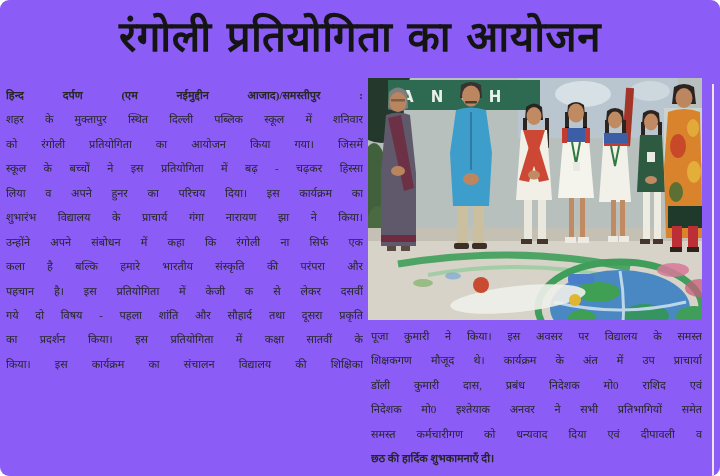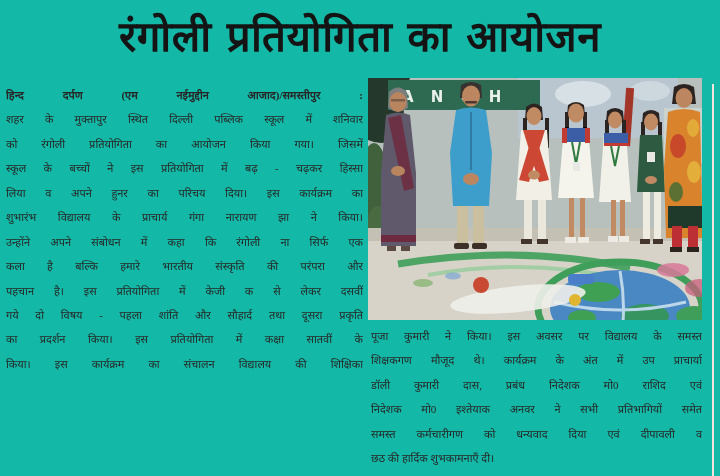--- a/index.html
+++ b/index.html
@@ -1,21 +1,22 @@
 <!DOCTYPE html>
 <html><head>
 <meta charset="utf-8">
 <style>
   html,body{margin:0;padding:0;}
   #page{
     position:relative;
     width:720px;height:476px;
-    background:#14b8a6;
+    background:#8b5cf6;
     overflow:hidden;
     font-family:"Liberation Serif","DejaVu Serif",serif;
+    border-radius:9px;
   }
   .headline{
     position:absolute;top:0;left:0;width:100%;
     text-align:center;
     font-family:"DejaVu Sans","Liberation Sans",sans-serif;
     font-weight:700;
     font-size:42px;
     line-height:74px;
     color:#141414;
     letter-spacing:0.5px;
@@ -27,21 +28,21 @@
     height:24.45px;
     line-height:24.45px;
     font-size:11px;
     color:#262626;
     text-align:justify;
     text-align-last:justify;
     overflow:hidden;
     white-space:nowrap;
   }
   .line.bold{font-weight:700;}
-  .line.no-stretch{text-align:center;text-align-last:left;}
+  .line.no-stretch{text-align:center;text-align-last:left;font-weight:bold;}
   .photo{
     position:absolute;left:368px;top:78px;width:334px;height:242px;
     background:#c9cfcb;
   }
   .photo svg{display:block;width:100%;height:100%;}
   .scan-line{
     position:absolute;left:712px;top:84px;width:2px;height:392px;
     background:#f2e2de;
   }
 </style>

